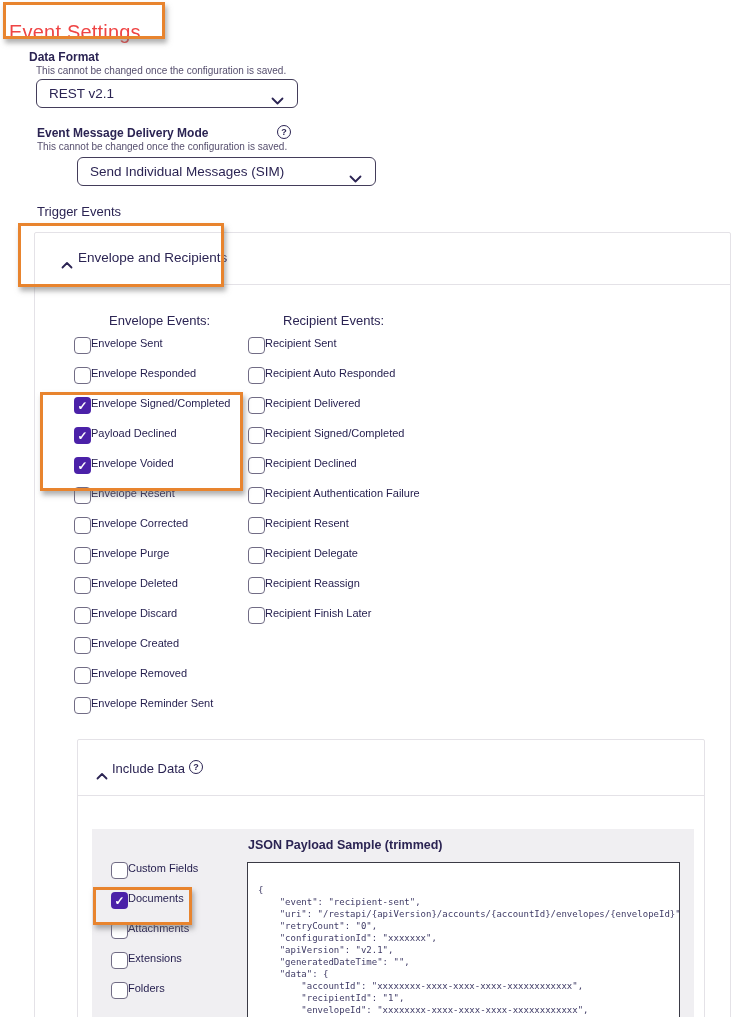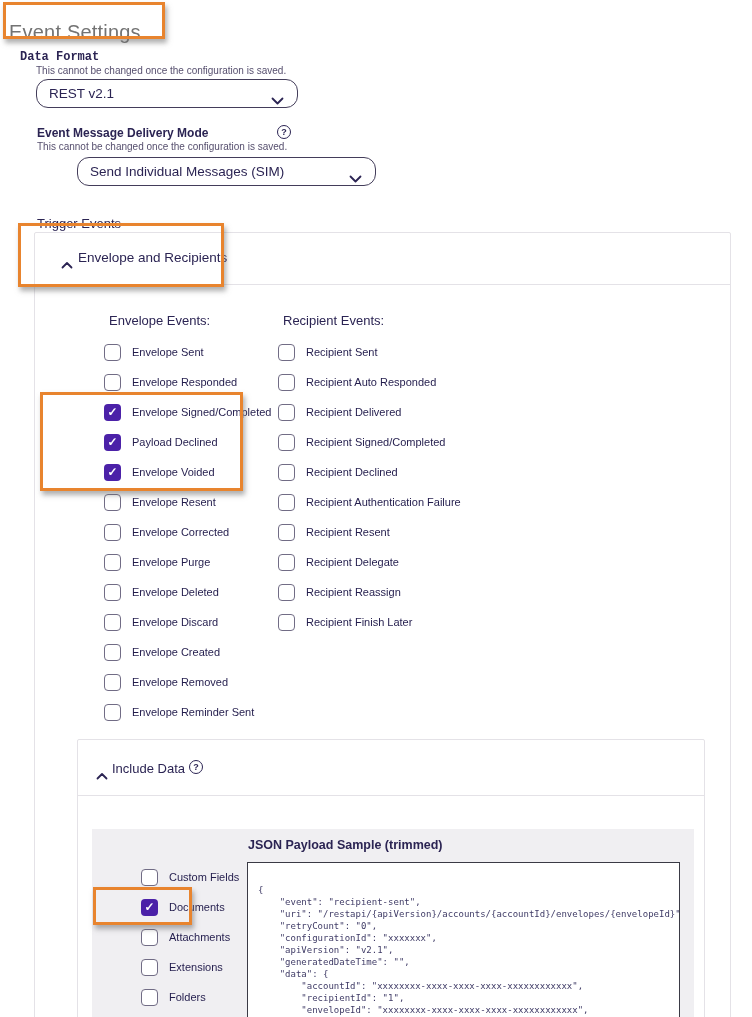--- a/index.html
+++ b/index.html
@@ -5,49 +5,49 @@
   * { box-sizing: border-box; }
   html,body { margin:0; padding:0; }
   body {
     width:752px; height:1017px; position:relative; overflow:hidden;
     background:#ffffff; font-family:"Liberation Sans", sans-serif;
     color:#2a2355;
   }
   .abs { position:absolute; }
 
   
-  .page-title { font-size:20px; font-weight:400; color:#737373; letter-spacing:.2px; }
+  .page-title { font-size:20px; font-weight:400; color:#ef4444; letter-spacing:.2px; }
   .field-label { font-size:12px; font-weight:700; color:#2b2453; }
   .field-note  { font-size:10px; color:#564f6e; }
   .select {
-    height:29px; border:1px solid #433d5a; border-radius:12px; background:#fff;
+    height:29px; border:1px solid #433d5a; border-radius:6px; background:#fff;
     display:flex; align-items:center; padding:0 34px 0 12px; cursor:pointer;
   }
   .select .sel-value { font-size:13.5px; color:#2b2453; }
   .select .chev { position:absolute; right:13px; top:11px; }
-  .section-label { font-size:13px; font-weight:600; color:#2b2453;margin-top:12px; }
+  .section-label { font-size:13px; font-weight:600; color:#2b2453; }
 
   .help-icon {
     width:14px; height:14px; border:1.4px solid #2b2453; border-radius:50%;
     display:inline-flex; align-items:center; justify-content:center;
     font-size:9px; font-weight:700; color:#2b2453; line-height:1;
   }
 
   
   .card { border:1px solid #e4e2e7; background:#fff; border-radius:2px; }
   .card-header { position:relative; height:51px; cursor:pointer; }
   .card-header .caret { position:absolute; }
   .card-title { position:absolute; font-size:13.5px; font-weight:500; color:#2b2453;text-align:center; }
   .divider { position:absolute; left:0; right:0; height:1px; background:#e4e2e7; }
 
   .col-header { font-size:13px; font-weight:500; color:#2b2453;margin-left:35px; }
 
   
   .cb-col { display:flex; flex-direction:column; }
-  .cb-row { display:flex; align-items:center; height:30px; gap:11px; cursor:pointer;margin-left:30px; }
+  .cb-row { display:flex; height:30px; cursor:pointer; }
   .cb {
     width:17px; height:17px; border:1.5px solid #716c85; border-radius:4px;
     background:#fff; flex:0 0 auto; display:flex; align-items:center; justify-content:center;
   }
   .cb.checked { border:none; background:#4b21a8; }
   .cb.checked::after { content:"✓"; color:#fff; font-size:12px; font-weight:700; line-height:1; }
   .cb-label { font-size:11px; color:#221c4c; }
 
   
   .gray-panel { background:#f0eff2; }
@@ -65,21 +65,21 @@
   .hl {
     position:absolute; border:3px solid #e8842e; background:transparent;
     box-shadow:2px 4px 5px rgba(110,110,110,.55); pointer-events:none; z-index:10;
   }
 </style>
 </head>
 <body>
 
 <h1 class="page-title abs" style="left:9px; top:8px;">Event Settings</h1>
 
-<div class="field-label abs" style="left:20px; top:50px;font-family:Liberation Mono, monospace;">Data Format</div>
+<div class="field-label abs" style="left:29px; top:50px;">Data Format</div>
 <div class="field-note abs" style="left:36px; top:65px;">This cannot be changed once the configuration is saved.</div>
 
 <div class="select abs" style="left:36px; top:79px; width:262px;">
   <span class="sel-value">REST v2.1</span>
   <span class="chev">
     <svg width="13" height="8" viewBox="0 0 13 8">
         <polyline points="1.5,1.5 6.5,6.5 11.5,1.5" fill="none" stroke="#2b2453" stroke-width="1.8" stroke-linecap="round" stroke-linejoin="round"></polyline>
       </svg>
   </span>
 </div>

